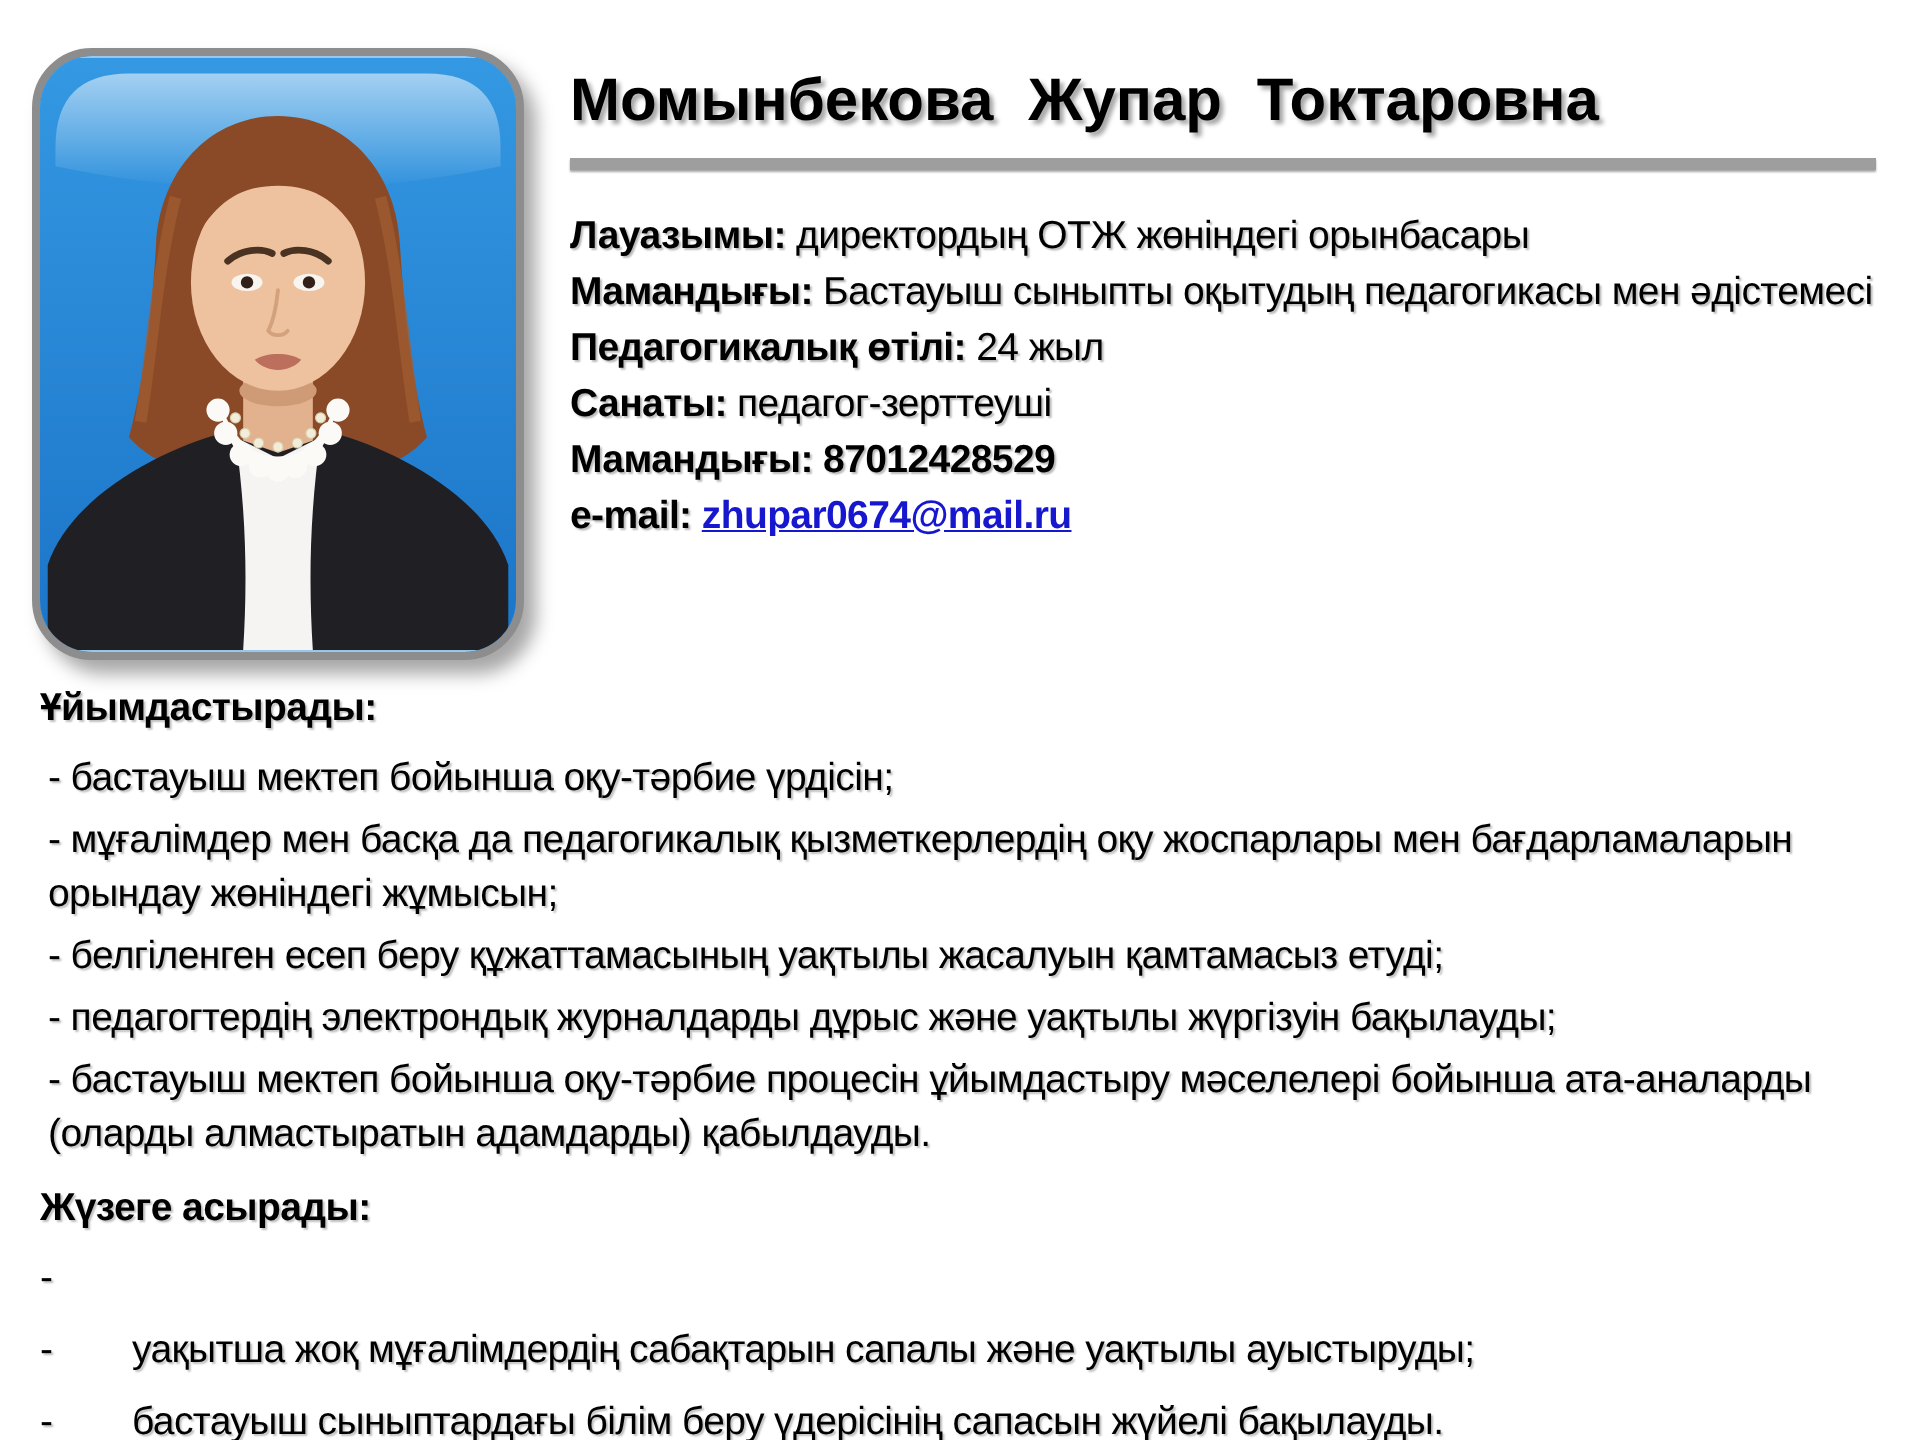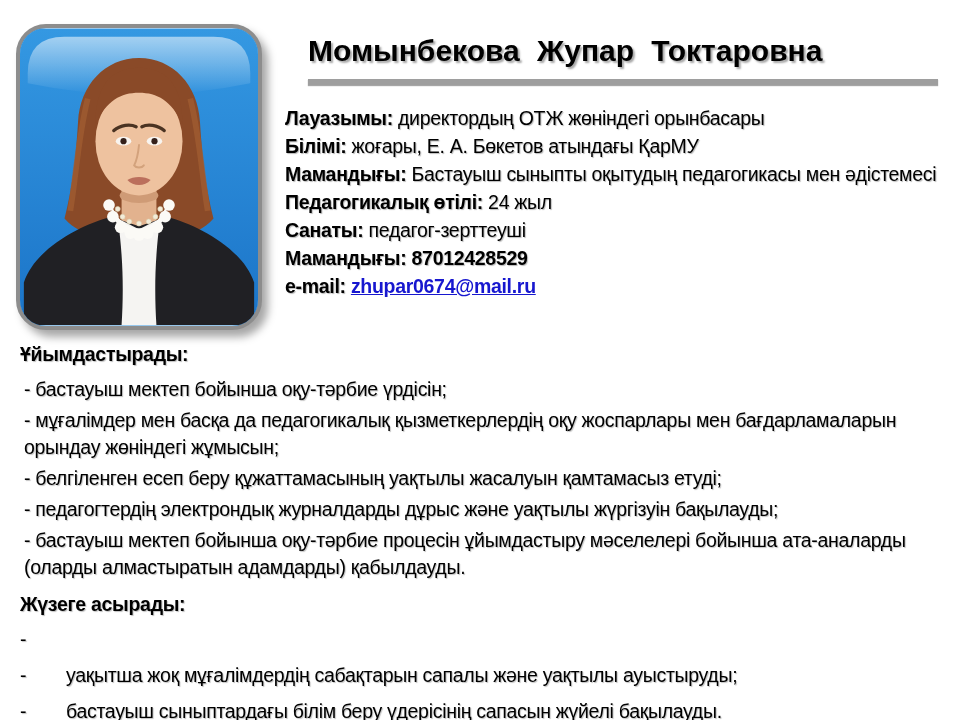--- a/index.html
+++ b/index.html
@@ -11,21 +11,21 @@
   }
   
   .photo-frame{
     position:absolute;left:16px;top:24px;width:246px;height:306px;
     border:4px solid #8d8d8d;border-radius:30px;overflow:hidden;
     background:#2187d8;
     box-shadow:6px 7px 9px rgba(0,0,0,0.35), inset 0 0 0 2px rgba(255,255,255,0.55);
   }
   .photo-frame svg{display:block;width:100%;height:100%;}
   
-  .header{position:absolute;left:285px;top:34px;right:22px;margin-left:23px;}
+  .header{position:absolute;left:285px;top:34px;right:22px;}
   .title{
     margin:0;font-size:30px;font-weight:bold;letter-spacing:0;word-spacing:9px;
     color:#000;text-shadow:2px 2px 2px rgba(0,0,0,0.35);white-space:nowrap;
   }
   .separator{
     margin-top:11px;height:6px;background:#9e9e9e;
     box-shadow:0 1px 1px rgba(0,0,0,0.35);
   }
   
   .details{
@@ -120,21 +120,20 @@
     </svg>
   </div>
 
   <div class="header">
     <h1 class="title">Момынбекова  Жупар  Токтаровна</h1>
     <div class="separator"></div>
   </div>
 
   <div class="details" id="details">
       <div class="detail-line"><span class="lbl">Лауазымы:</span> <span class="val">директордың ОТЖ жөніндегі орынбасары</span></div>
-      <div class="detail-line"><span class="lbl">Білімі:</span> <span class="val">жоғары, Е. А. Бөкетов атындағы ҚарМУ</span></div>
       <div class="detail-line"><span class="lbl">Мамандығы:</span> <span class="val">Бастауыш сыныпты оқытудың педагогикасы мен әдістемесі</span></div>
       <div class="detail-line"><span class="lbl">Педагогикалық өтілі:</span> <span class="val">24 жыл</span></div>
       <div class="detail-line"><span class="lbl">Санаты:</span> <span class="val">педагог-зерттеуші</span></div>
       <div class="detail-line"><span class="lbl">Мамандығы:</span> <span class="val bold">87012428529</span></div>
       <div class="detail-line"><span class="lbl">e-mail:</span> <a class="email-link" href="#">zhupar0674@mail.ru</a></div>
     </div>
 
   <div class="body-text" id="sections">
       <div class="section">
         <div class="sec-heading">Ұйымдастырады:</div>

